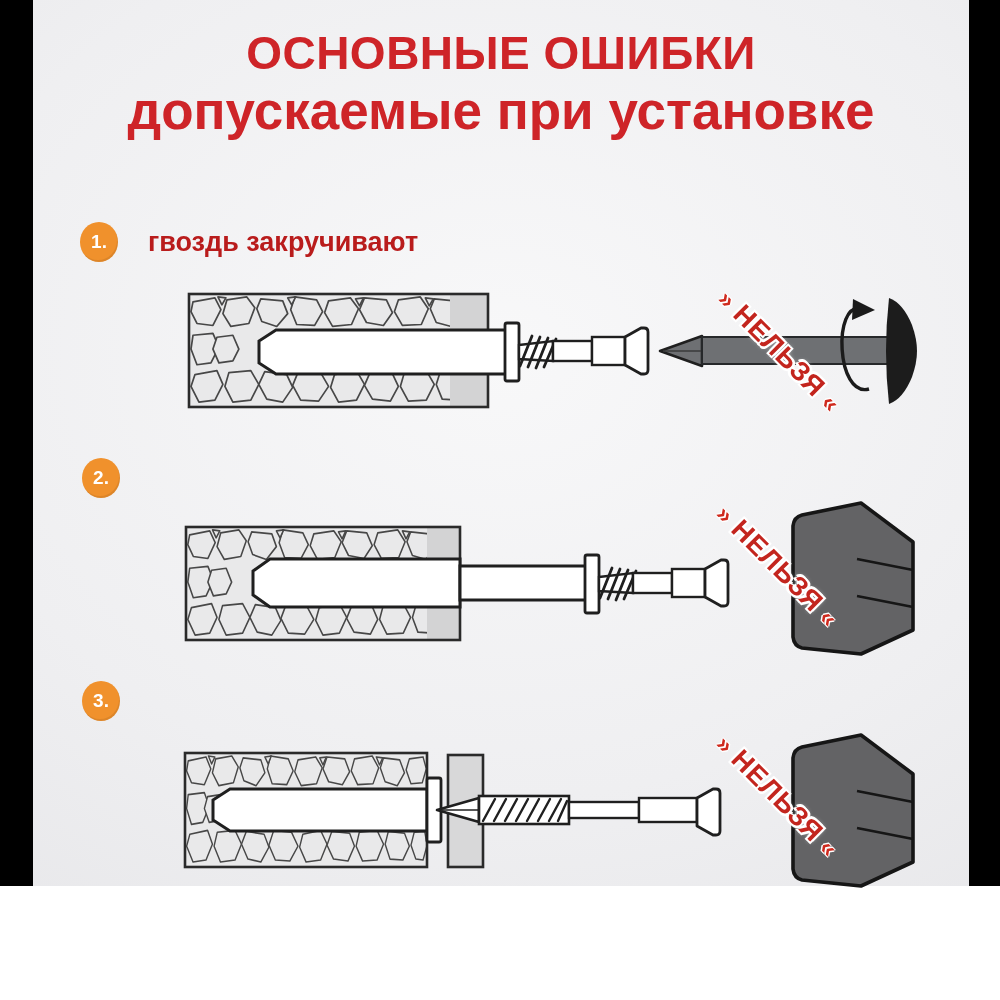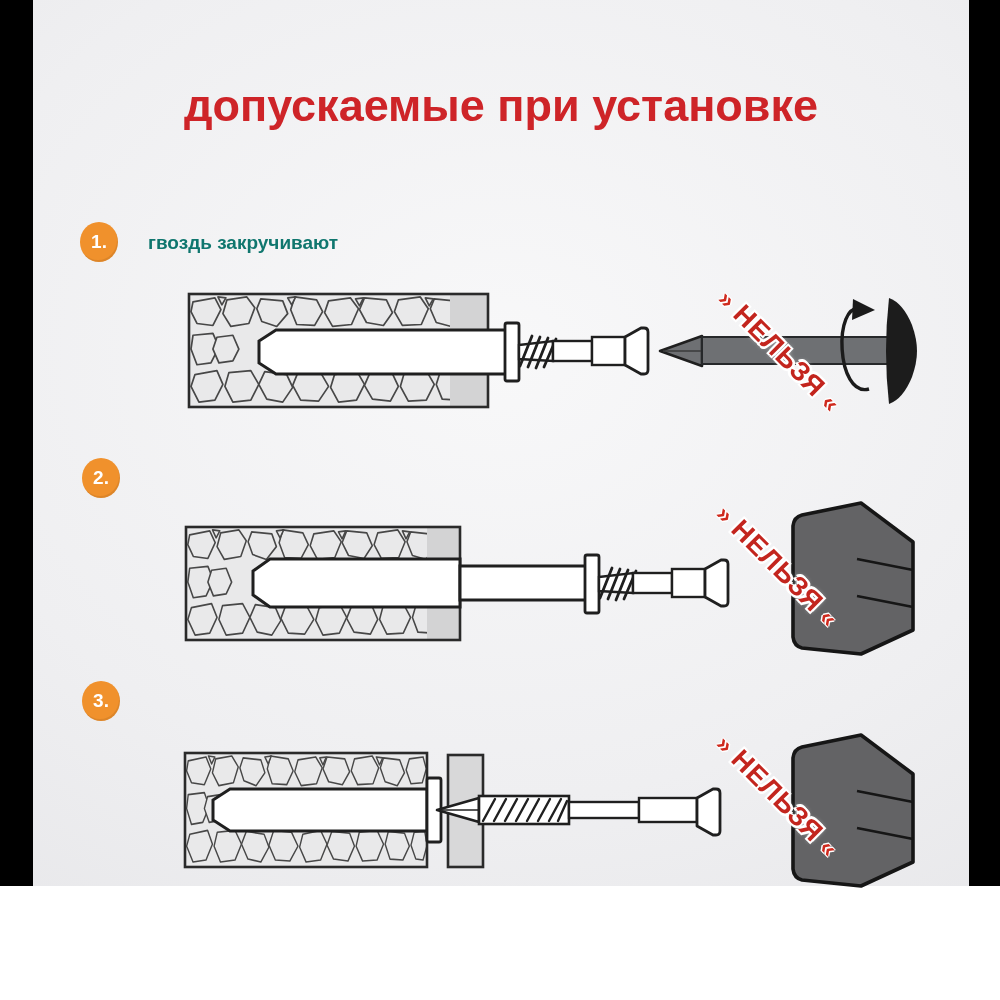--- a/index.html
+++ b/index.html
@@ -10,36 +10,36 @@
   .content-bg{
     position:absolute;left:33px;top:0;width:936px;height:886px;
     background:radial-gradient(120% 100% at 50% 40%, #f8f8f9 0%, #efeff1 50%, #e2e2e5 100%);
   }
   .bar{position:absolute;top:0;height:886px;background:#000;}
   .bar.left{left:0;width:33px;}
   .bar.right{left:969px;width:31px;}
 
   .title-line{position:absolute;left:33px;width:936px;text-align:center;color:#ce2428;font-weight:800;}
   .t1{top:26px;font-size:46px;letter-spacing:.5px;}
-  .t2{top:80px;font-size:45px;}
+  .t2{top:80px;font-size:53px;}
   .t3{top:122px;font-size:41px;}
 
   .badge{
     position:absolute;width:38px;height:40px;border-radius:50%;
     background:#f0912c;color:#fff;font-size:19px;font-weight:700;
     line-height:40px;text-align:center;
     box-shadow:inset -1px -2px 0 rgba(0,0,0,.08);
   }
   .b1{left:80px;top:222px;}
   .b2{left:82px;top:458px;}
   .b3{left:82px;top:681px;}
 
   .item-text{
-    position:absolute;left:148px;color:#0f766e;
-    font-size:19px;line-height:29px;font-weight:700;white-space:pre-line;
+    position:absolute;left:148px;color:#b91c1c;
+    font-size:27px;line-height:29px;font-weight:700;white-space:pre-line;
   }
   .it1{top:228px;}
   .it2{top:459px;}
   .it3{top:684px;}
 
   .illus{position:absolute;}
   .il1{left:150px;top:278px;width:800px;height:150px;}
   .il2{left:150px;top:498px;width:800px;height:175px;}
   .il3{left:150px;top:718px;width:800px;height:175px;}
 
@@ -116,20 +116,21 @@
       <g id="hammerG">
         <path d="M802,515 Q794,517 793,526 L793,637 Q794,646 802,648 L861,654 L913,630 L913,542 L861,503 Z" fill="#636365" stroke="#161616" stroke-width="3.6" stroke-linejoin="round"></path>
         <g stroke="#161616" stroke-width="2.6">
           <line x1="857" y1="559" x2="913" y2="570"></line>
           <line x1="857" y1="596" x2="913" y2="607"></line>
         </g>
       </g>
     </defs>
   </svg>
 
+  <div class="title-line t1">ОСНОВНЫЕ ОШИБКИ</div>
   <div class="title-line t2">допускаемые при установке</div>
 
   <div class="badge b1">1.</div>
   <div class="item-text it1">гвоздь закручивают</div>
 
   <div class="badge b2">2.</div>
 
   <div class="badge b3">3.</div>
 
   <svg class="illus il1" viewBox="150 278 800 150">

